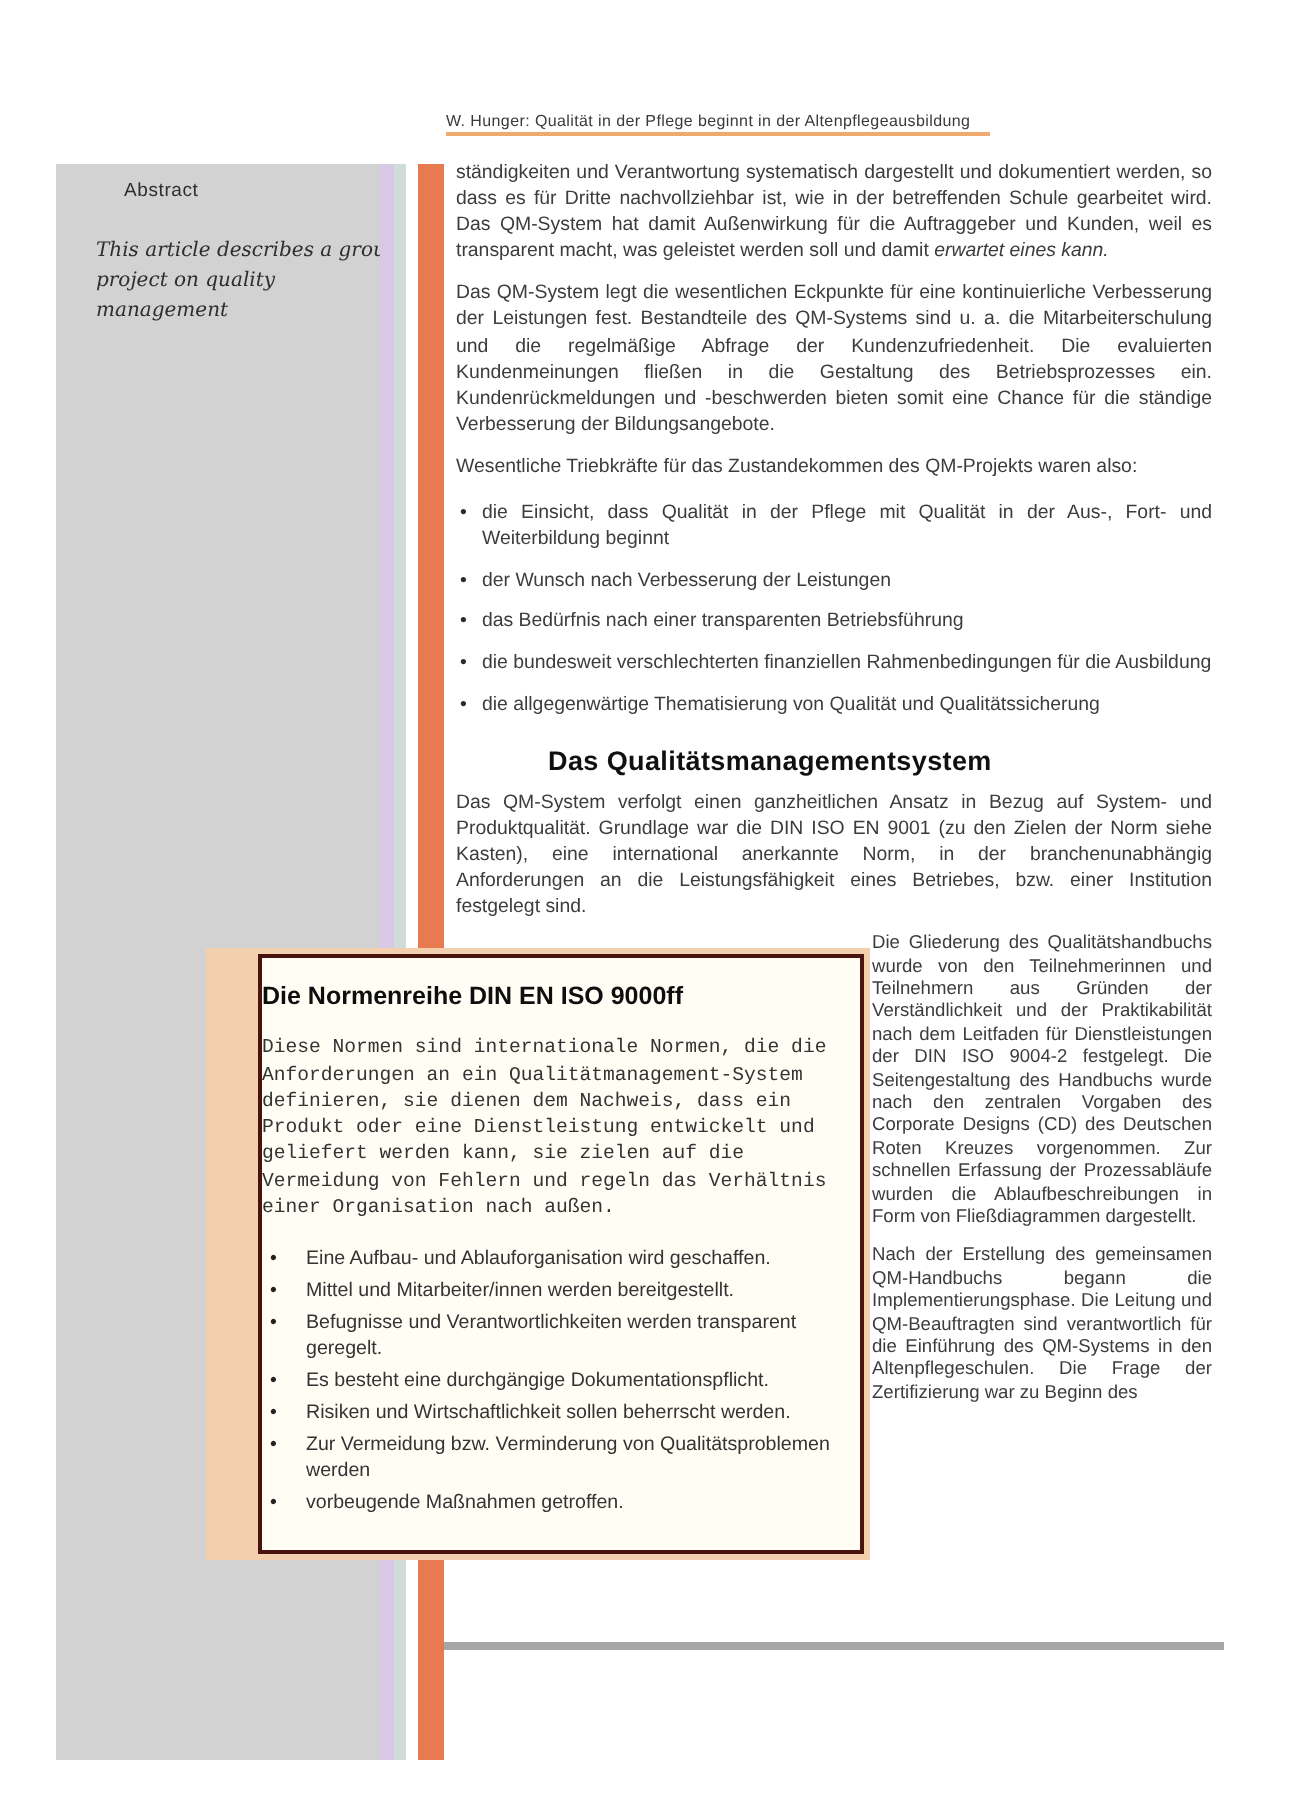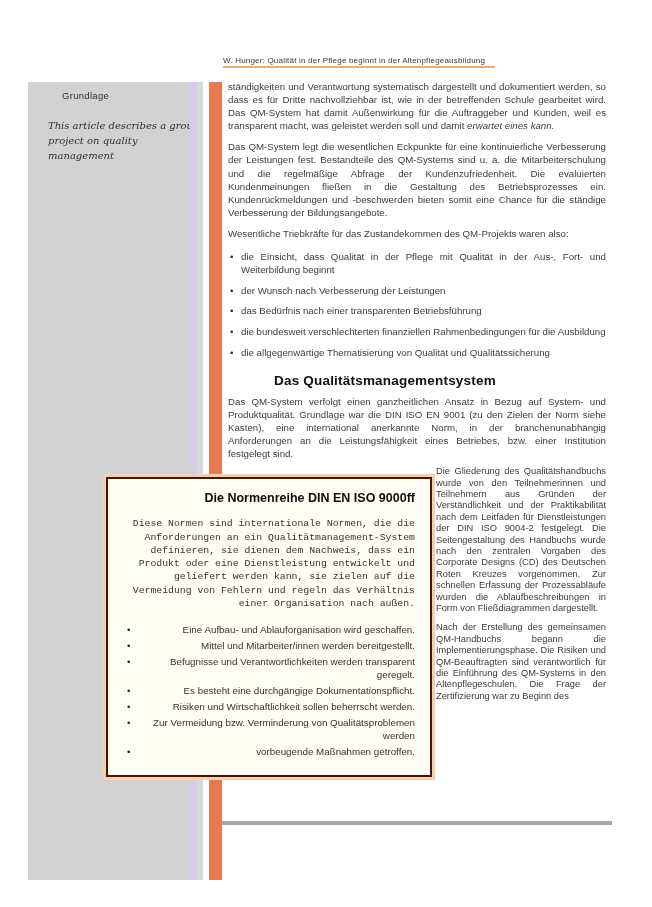--- a/index.html
+++ b/index.html
@@ -38,22 +38,23 @@
     font-size:13.5px;font-weight:bold;color:#101010;letter-spacing:.2px;
     margin:15px 0 8px 0;text-align:left;padding-left:46px;
   }
   
   .two-col{position:relative;height:298px;}
   .infobox-halo{
     position:absolute;left:-125px;top:6px;width:332px;box-sizing:border-box;
     background:#f3cfad;padding:3px;
   }
   .infobox{
-    border:2px solid #49140e;background:#fffdf4;padding:13px 15px 14px 15px;
-    text-align:right;
+    border:2px solid #49140e;background:#fffdf4;padding:13px 15px 14px 0;
+    text-align:left;
+    margin-left:23px;
   }
   .infobox-title{font-size:12.5px;font-weight:bold;color:#0e0e0e;margin:0 0 12px 0;}
   .infobox-intro{font-size:9.8px;line-height:13.3px;color:#333;margin:0 0 13px 0;font-family:Liberation Mono, monospace;}
   .infobox .bi{position:relative;padding-left:22px;margin-bottom:2.5px;font-size:9.8px;line-height:13.3px;color:#333;}
   .infobox .bi .dot{position:absolute;left:4px;top:0;color:#222;}
   .right-col{
     position:absolute;right:0;top:-2px;width:170px;
     font-size:9.3px;line-height:11.4px;text-align:justify;hyphens:auto;color:#3c3c3c;
   }
   .right-col p{margin:0 0 8px 0;}
@@ -75,21 +76,21 @@
   }
   .issue{margin-left:auto;font-size:7.5px;color:#8d8d8d;padding-bottom:2px;letter-spacing:.2px;}
   .footer-rule{height:4px;background:#a6a6a6;margin-top:3px;}
 </style>
 </head>
 <body>
 
 <div class="running-head">W. Hunger: Qualität in der Pflege beginnt in der Altenpflegeausbildung</div>
 
 <div class="sidebar">
-  <div class="abstract-label">Grundlage</div>
+  <div class="abstract-label">Abstract</div>
   <div class="abstract-text">This article describes a group project on quality management</div>
 </div>
 <div class="strip-lavender"></div>
 <div class="strip-pale"></div>
 <div class="strip-salmon"></div>
 
 <div class="main">
   <p><span>ständigkeiten und Verantwortung systematisch dargestellt und dokumentiert werden, so dass es für Dritte nachvollziehbar ist, wie in der betreffenden Schule gearbeitet wird. Das QM-System hat damit Außenwirkung für die Auftraggeber und Kunden, weil es transparent macht, was geleistet werden soll und damit </span><span class="italic-end">erwartet eines kann.</span></p>
   <p>Das QM-System legt die wesentlichen Eckpunkte für eine kontinuierliche Verbesserung der Leistungen fest. Bestandteile des QM-Systems sind u. a. die Mitarbeiterschulung und die regelmäßige Abfrage der Kundenzufriedenheit. Die evaluierten Kundenmeinungen fließen in die Gestaltung des Betriebsprozesses ein. Kundenrückmeldungen und -beschwerden bieten somit eine Chance für die ständige Verbesserung der Bildungsangebote.</p>
   <p>Wesentliche Triebkräfte für das Zustandekommen des QM-Projekts waren also:</p>
@@ -116,21 +117,21 @@
           <div class="bi"><span class="dot">•</span><span>Befugnisse und Verantwortlichkeiten werden transparent geregelt.</span></div>
           <div class="bi"><span class="dot">•</span><span>Es besteht eine durchgängige Dokumentationspflicht.</span></div>
           <div class="bi"><span class="dot">•</span><span>Risiken und Wirtschaftlichkeit sollen beherrscht werden.</span></div>
           <div class="bi"><span class="dot">•</span><span>Zur Vermeidung bzw. Verminderung von Qualitätsproblemen werden</span></div>
           <div class="bi"><span class="dot">•</span><span>vorbeugende Maßnahmen getroffen.</span></div>
         </div>
       </div>
     </div>
     <div class="right-col">
       <p>Die Gliederung des Qualitätshandbuchs wurde von den Teilnehmerinnen und Teilnehmern aus Gründen der Verständlichkeit und der Praktikabilität nach dem Leitfaden für Dienstleistungen der DIN ISO 9004-2 festgelegt. Die Seitengestaltung des Handbuchs wurde nach den zentralen Vorgaben des Corporate Designs (CD) des Deutschen Roten Kreuzes vorgenommen. Zur schnellen Erfassung der Prozessabläufe wurden die Ablaufbeschreibungen in Form von Fließdiagrammen dargestellt.</p>
-      <p>Nach der Erstellung des gemeinsamen QM-Handbuchs begann die Implementierungsphase. Die Risiken und QM-Beauftragten sind verantwortlich für die Einführung des QM-Systems in den Altenpflegeschulen. Die Frage der Zertifizierung war zu Beginn des</p>
+      <p>Nach der Erstellung des gemeinsamen QM-Handbuchs begann die Implementierungsphase. Die Leitung und QM-Beauftragten sind verantwortlich für die Einführung des QM-Systems in den Altenpflegeschulen. Die Frage der Zertifizierung war zu Beginn des</p>
     </div>
   </div>
 
 </div>
 
 <div class="footer">
   <div class="footer-rule"></div>
 </div>
 
 </body></html>

